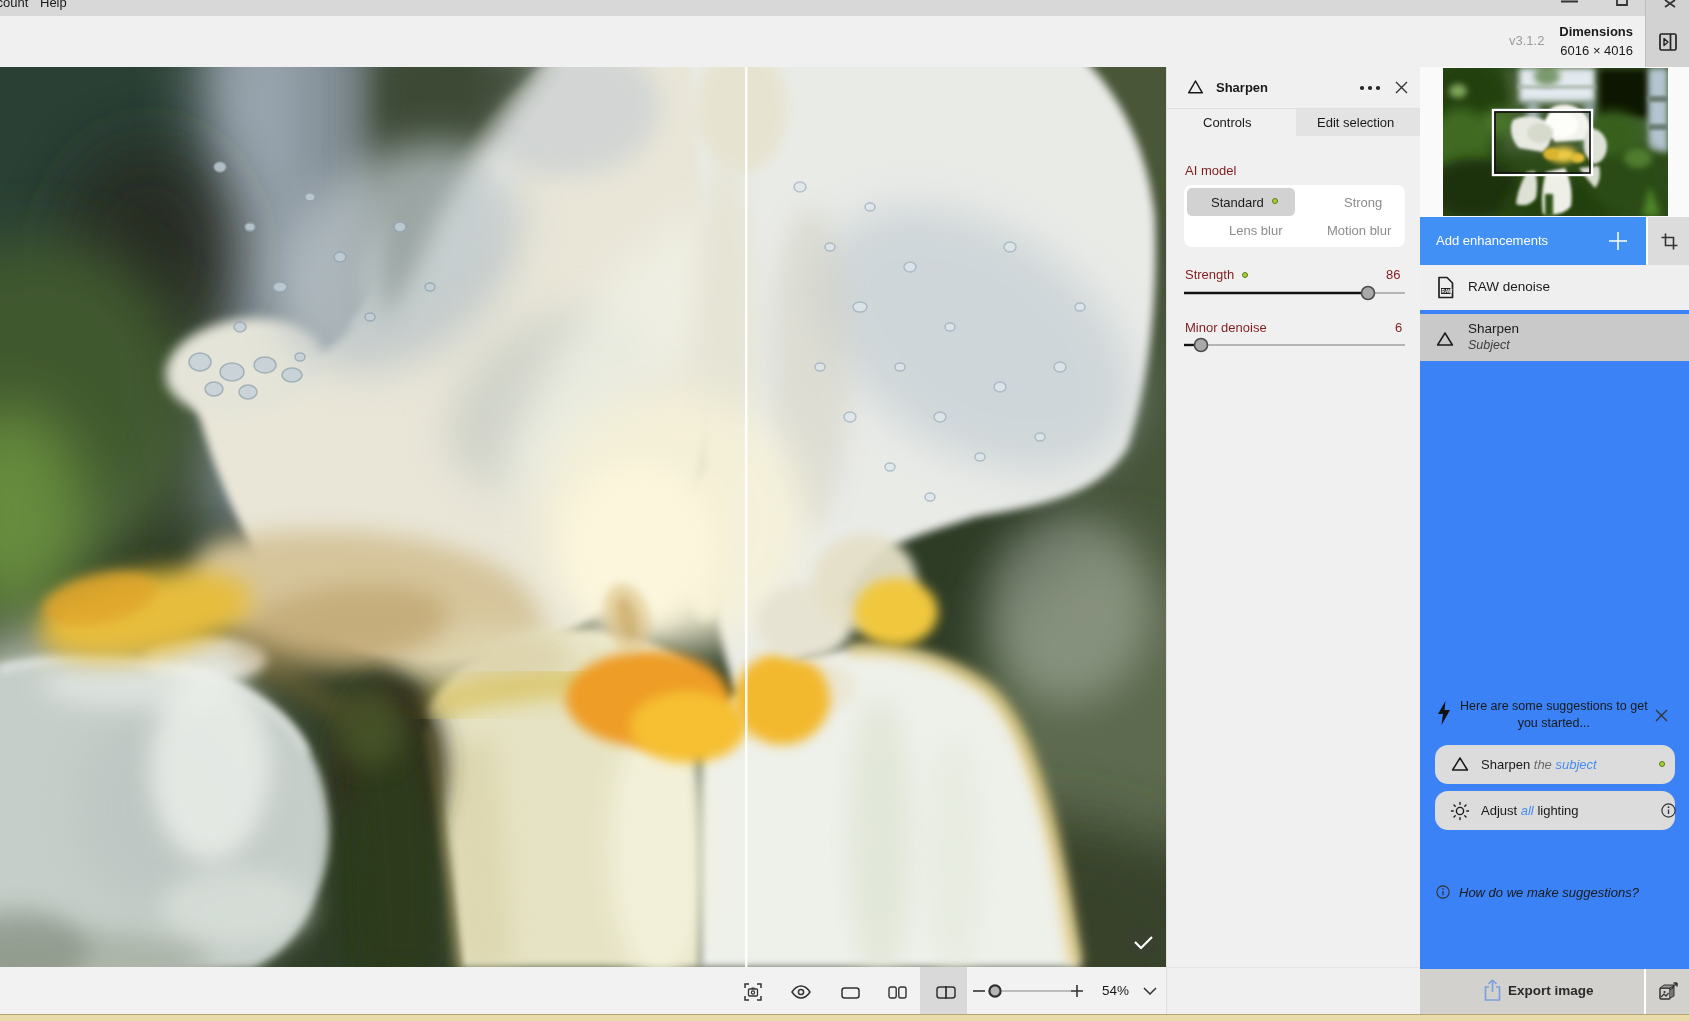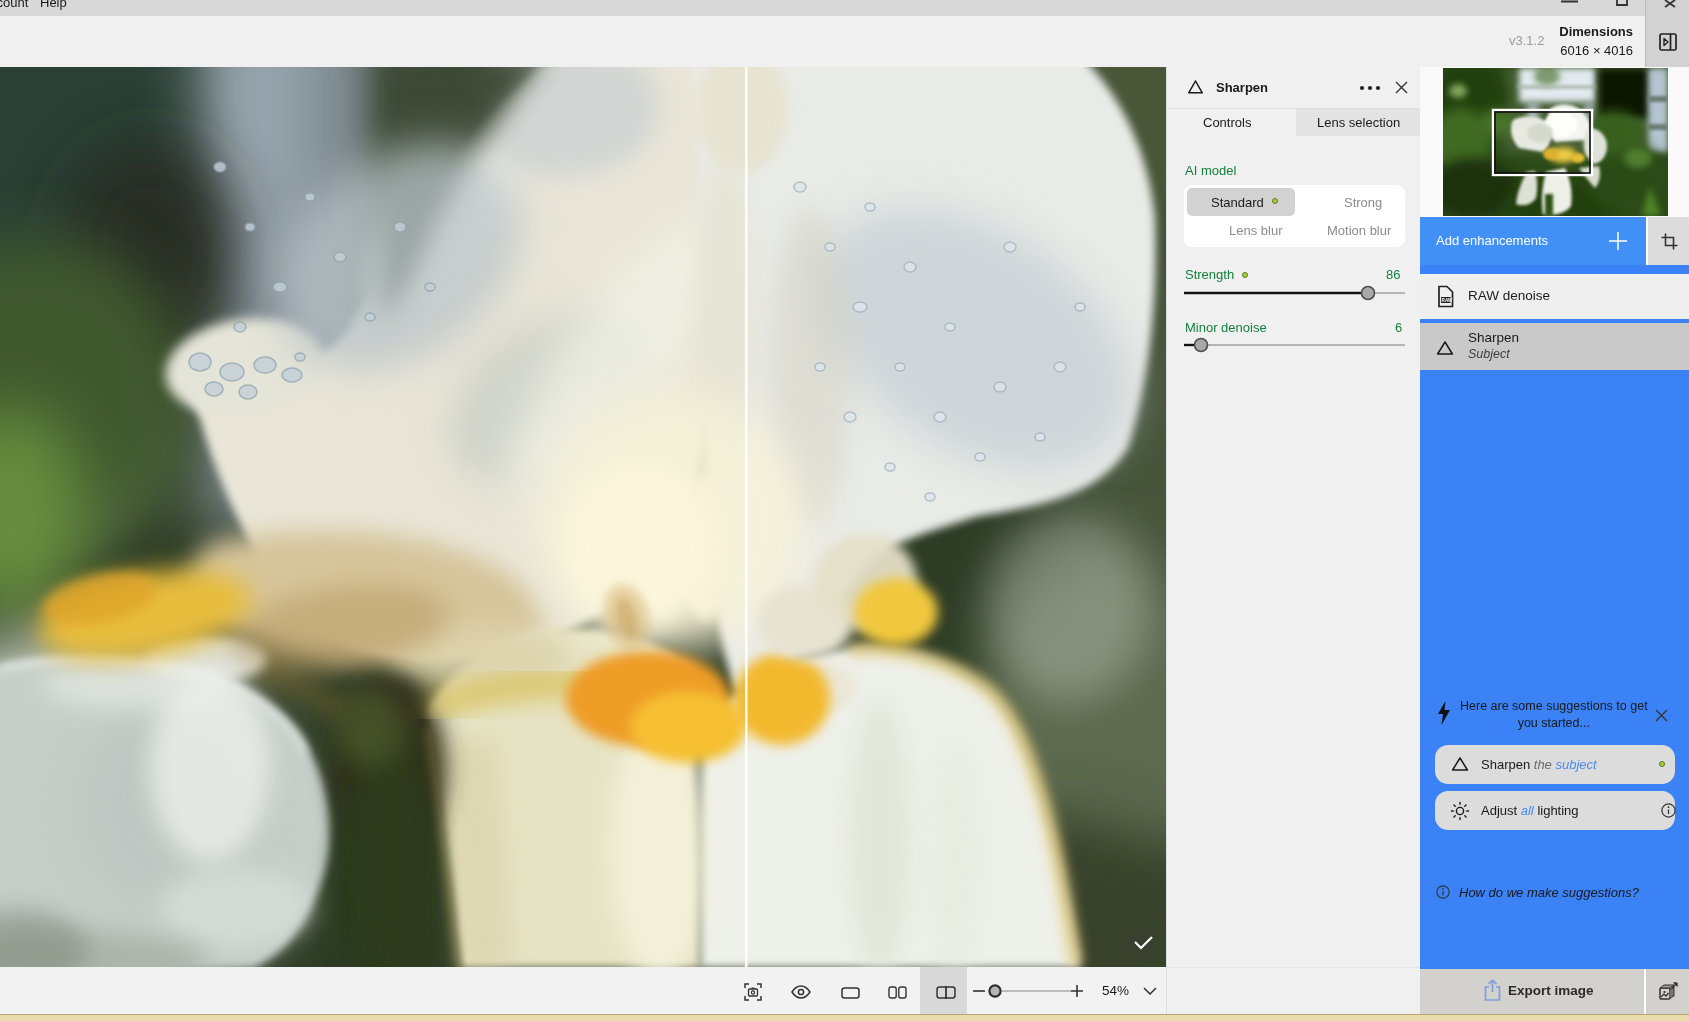--- a/index.html
+++ b/index.html
@@ -22,30 +22,30 @@
 #canvas { left:0; top:67px; width:1166px; height:901px; background:#2c3a24; }
 
 
 #panel { left:1166px; top:67px; width:254px; height:947px; background:#f0f0f0; border-left:1px solid #dfdfdf; font-size:13px; color:#1a1a1a; }
 #panel .hdr { position:absolute; left:0; top:0; width:254px; height:41px; }
 #panel .tabs { position:absolute; left:0; top:41px; width:254px; height:27px;padding-left:38px; }
 #panel .tab-sel { position:absolute; left:129px; top:0; width:125px; height:27px; background:#e3e3e3; }
 #panel .tabtx { position:absolute; top:6px; font-size:13px; }
 .whitebox { position:absolute; left:17px; top:118px; width:221px; height:62px; background:#ffffff; border-radius:8px; }
 .cellsel { position:absolute; left:3px; top:3px; width:108px; height:28px; background:#d2d2d2; border-radius:5px; }
-.mlabel { font-size:13px; color:#15803d;text-align:center; }
+.mlabel { font-size:13px; color:#7f1d1d;text-align:center; }
 .gray { color:#8c8c8c; }
 .gdot { display:inline-block; width:6px; height:6px; border-radius:50%; background:#a6ce39; border:1px solid #5d7a1a; vertical-align:middle; }
 
 
 #sidebar { left:1420px; top:67px; width:269px; height:947px; background:#3b82f6; }
 #thumbzone { position:absolute; left:0; top:0; width:269px; height:150px; background:#fafafa; }
 #bluebar { position:absolute; left:0; top:150px; width:226px; height:48px; background:#4190f5; color:#fff; }
 #cropcell { position:absolute; left:226px; top:150px; width:43px; height:48px; background:#dcdcdc; border-left:2px solid #fff; }
-.row { position:absolute; left:0; width:269px;margin-top:9px; }
+.row { position:absolute; left:0; width:269px; }
 #row-raw { top:198px; height:45px; background:#efefef; }
 #row-sharp { top:247px; height:47px; background:#c9c9c9; }
 .sugbtn { position:absolute; left:15px; width:240px; height:39px; background:#dcdcdc; border-radius:13px; }
 #exportbar { position:absolute; left:0; top:902px; width:269px; height:60px; background:#d3d1ce; }
 #exp-div { position:absolute; left:224px; top:902px; width:2px; height:45px; background:#ffffff; }
 
 
 #btoolbar { left:0; top:967px; width:1166px; height:47px; background:#f2f2f2; }
 #bstrip { left:0; top:1014px; width:1689px; height:7px; background:#e9dcaa; border-top:1px solid #b3a670; }
 </style>
@@ -212,21 +212,21 @@
           <circle cx="11" cy="3" r="2.1" fill="#222"></circle>
           <circle cx="19" cy="3" r="2.1" fill="#222"></circle>
         </svg>
       <svg style="position:absolute;left:228px;top:14px;" width="13" height="13" viewBox="0 0 13 13">
           <path d="M1 1 L12 12 M12 1 L1 12" stroke="#333" stroke-width="1.4"></path>
         </svg>
     </div>
     <div class="tabs" style="border-top:1px solid #dedede;">
       <div class="tab-sel"></div>
       <span class="tabtx" style="left:36px;">Controls</span>
-      <span class="tabtx" style="left:150px;">Lens selection</span>
+      <span class="tabtx" style="left:150px;">Edit selection</span>
     </div>
     <div class="abs mlabel" style="left:18px;top:96px;">AI model</div>
     <div class="whitebox">
       <div class="cellsel"></div>
       <span style="position:absolute;left:27px;top:10px;">Standard</span>
       <span class="gdot" style="position:absolute;left:88px;top:13px;"></span>
       <span class="gray" style="position:absolute;left:160px;top:10px;">Strong</span>
       <span class="gray" style="position:absolute;left:45px;top:38px;">Lens blur</span>
       <span class="gray" style="position:absolute;left:143px;top:38px;">Motion blur</span>
     </div>

